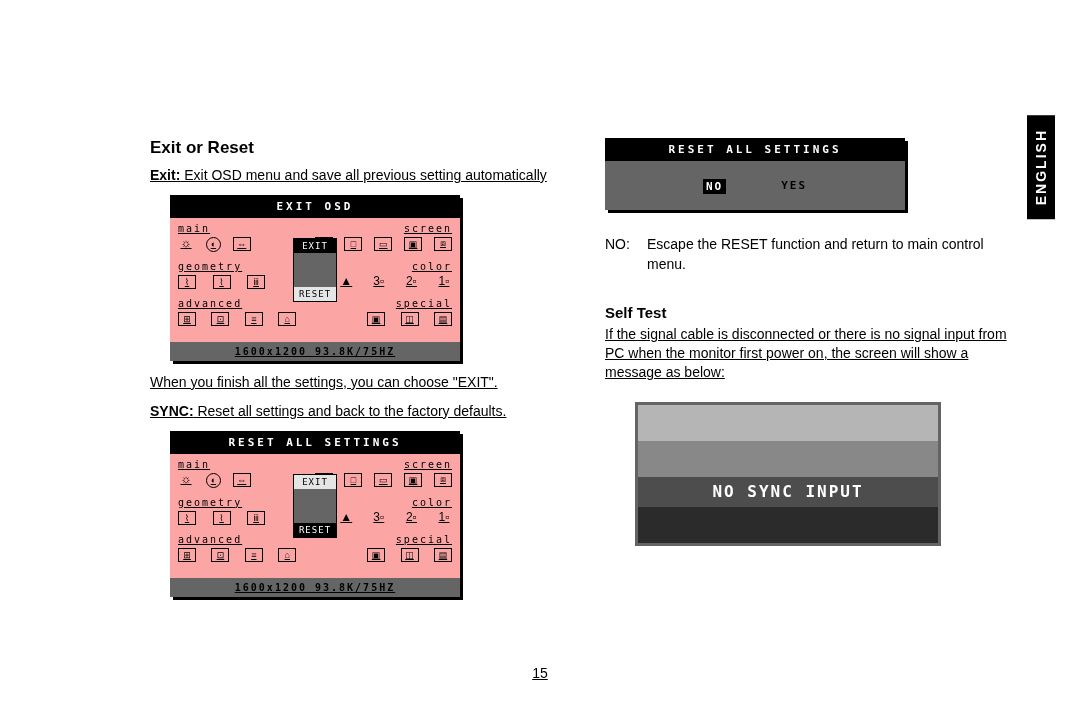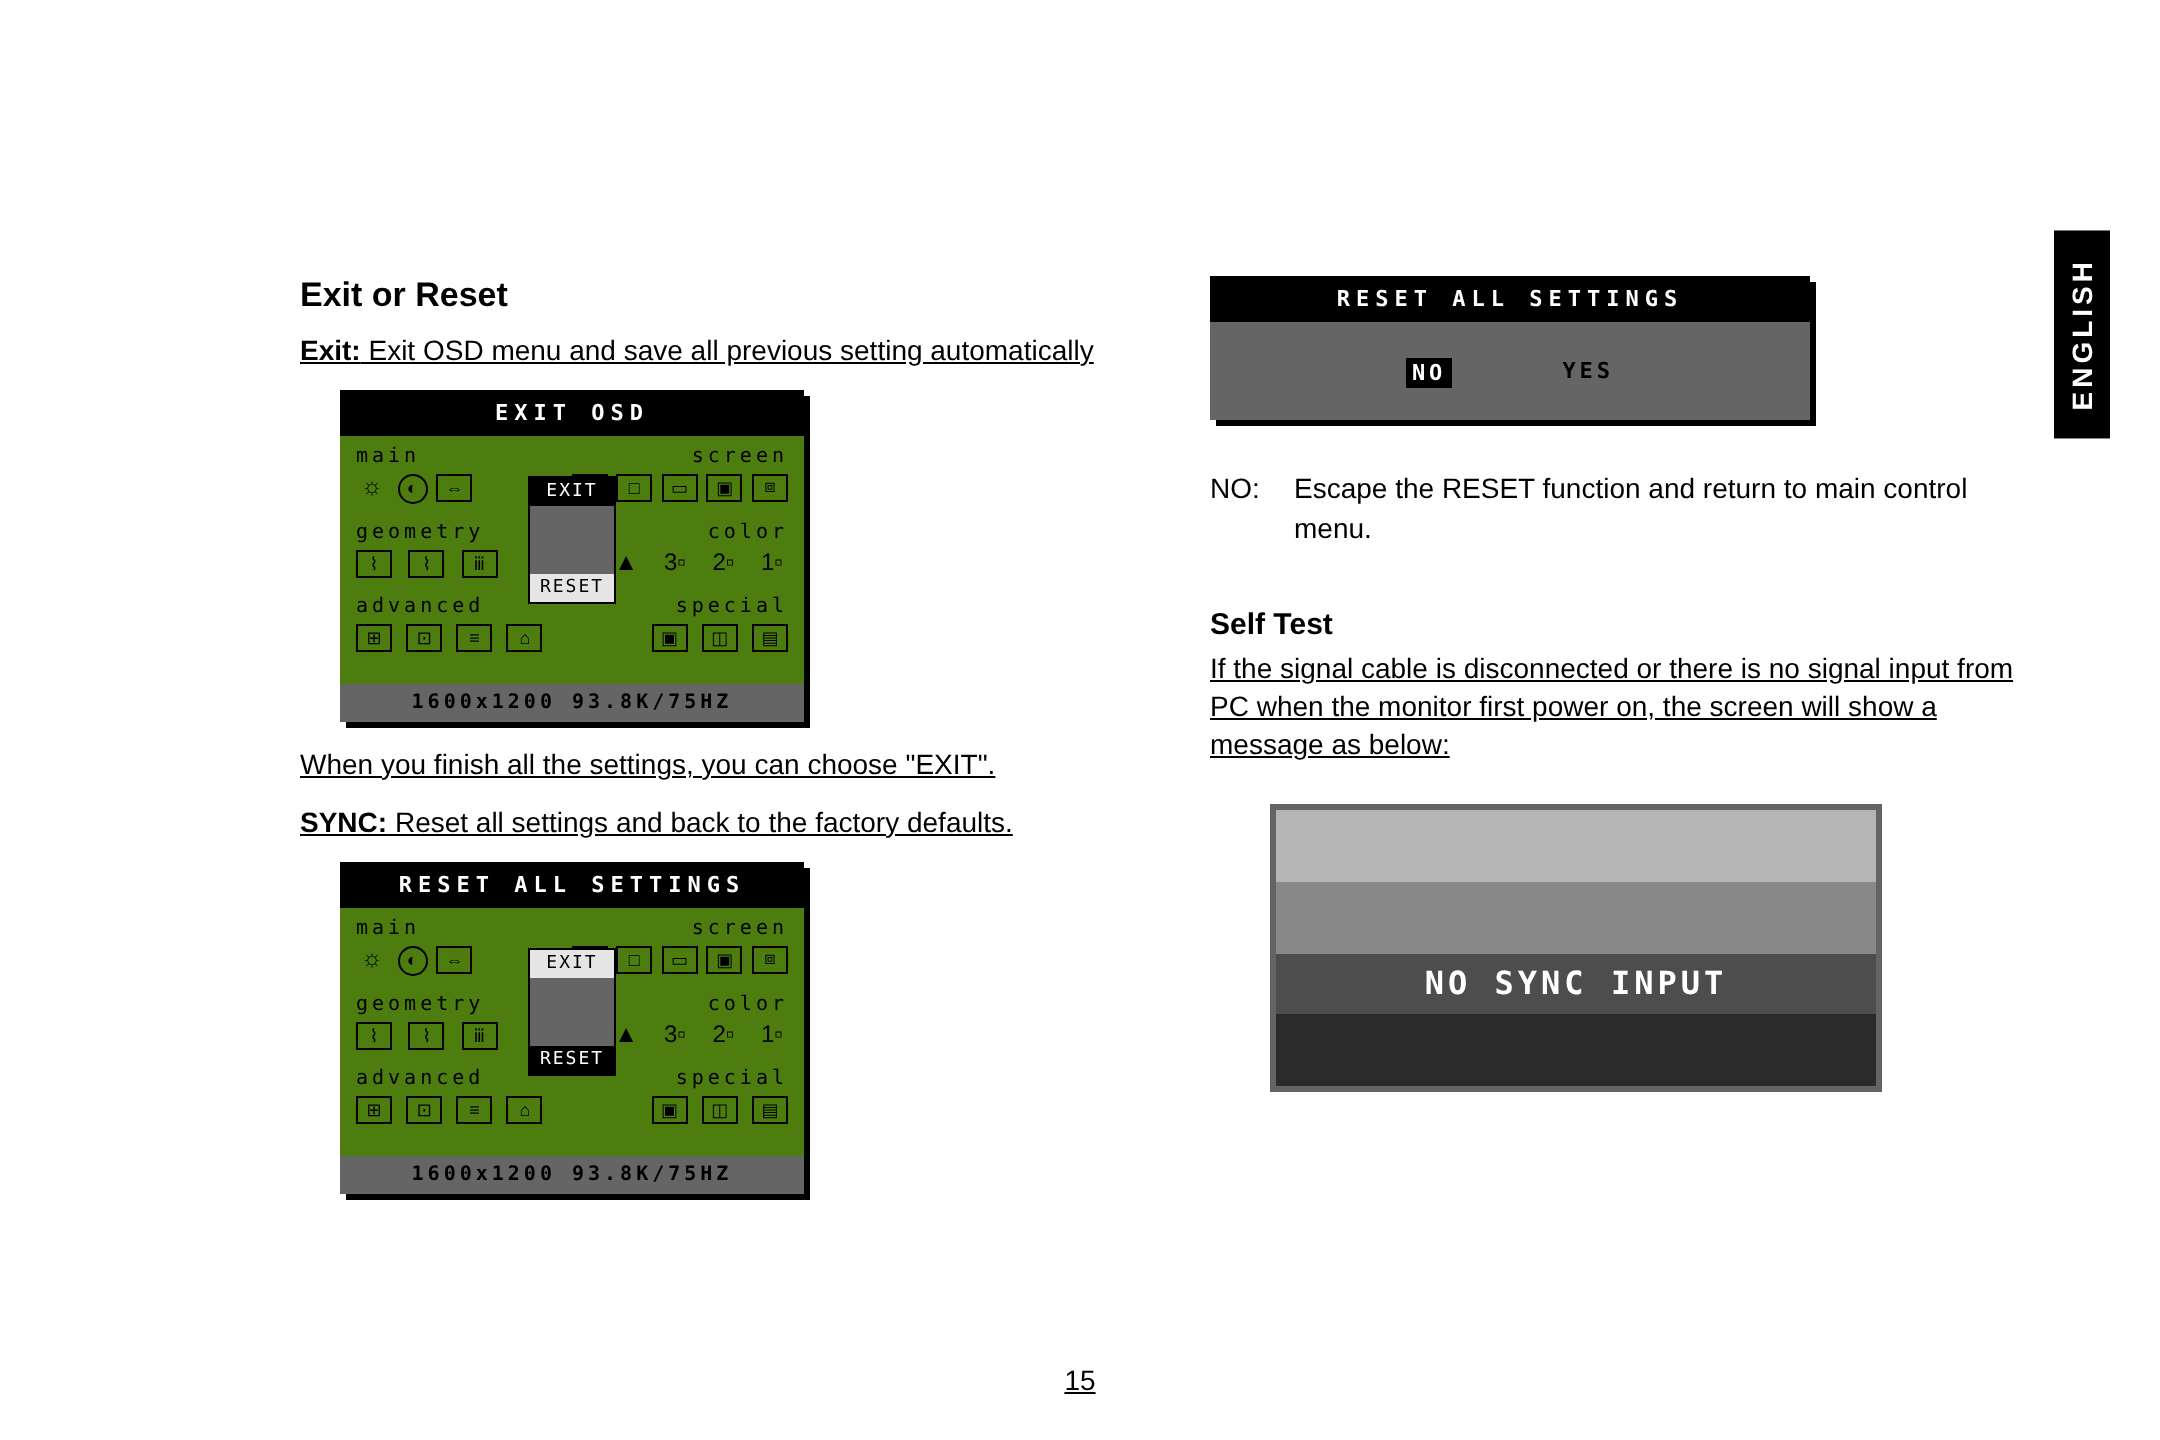--- a/index.html
+++ b/index.html
@@ -36,36 +36,37 @@
     font-weight: bold;
     letter-spacing: 2px;
     font-size: 14px;
     writing-mode: vertical-rl;
     transform: rotate(180deg);
     padding: 14px 6px;
   }
   .pnum {
     position: absolute;
     left: 0; right: 0;
-    bottom: 22px;
+    bottom: 39px;
     text-align: center;
     font-size: 14px;
     text-decoration: underline;
   }
 
   
   .osd {
-    background: #4d7c0f;
-    width: 232px;
+    background: #fca5a5;
+    width: 290px;
     margin: 6px 0 12px 0;
     box-shadow: 3px 3px 0 #000;
     font-family: monospace;
     letter-spacing: 3px;
     font-size: 11px;
     color: #000;
+    text-decoration: underline;
   }
   .osd-title {
     background: #8a8a8a;
     text-align: center;
     font-weight: bold;
     padding: 4px 0 0 0;
   }
   .osd-title.dark { background: #000; color: #fff; padding: 5px 0; }
   .osd-body { position: relative; padding: 4px 6px 8px 6px; }
   .osd-row {

